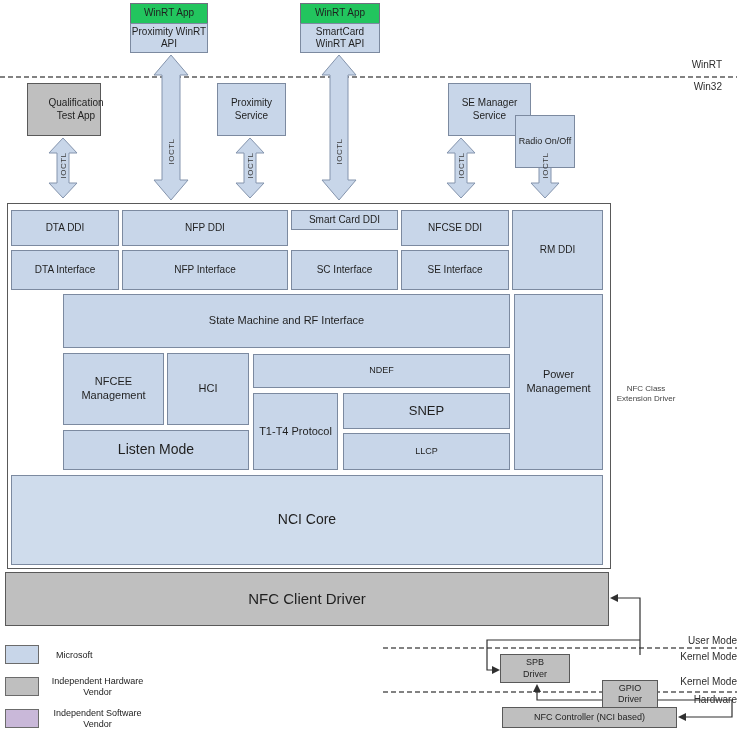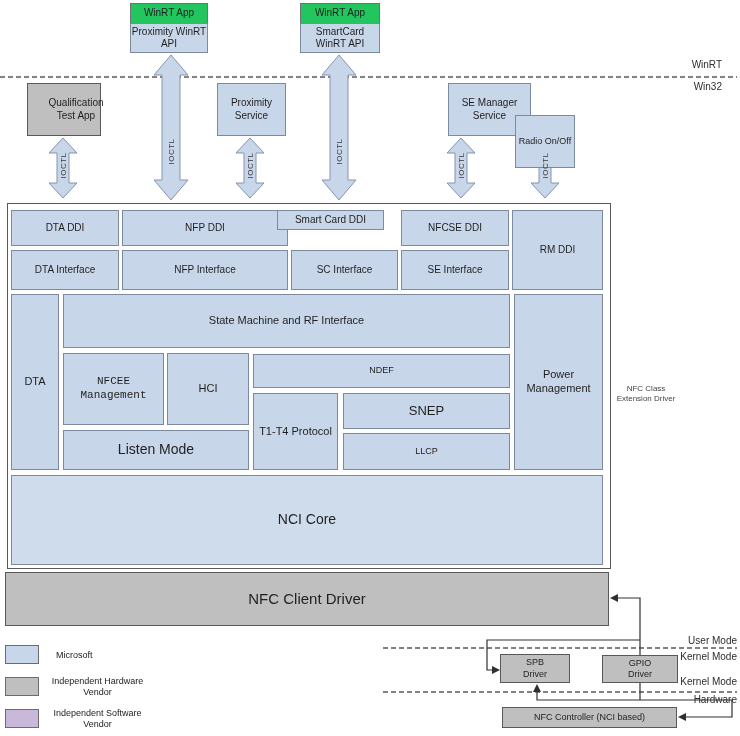--- a/index.html
+++ b/index.html
@@ -106,21 +106,21 @@
   <div class="ioctl" style="left:505px;top:161px;">IOCTL</div>
 
   <div class="container" style="left:7px;top:203px;width:604px;height:366px;"></div>
 
   <div class="box blue" style="left:11px;top:210px;width:108px;height:36px;">
       <span>DTA DDI</span>
     </div>
   <div class="box blue" style="left:122px;top:210px;width:166px;height:36px;">
       <span>NFP DDI</span>
     </div>
-  <div class="box blue" style="left:277px;top:210px;width:107px;height:20px;align-items:center;">
+  <div class="box blue" style="left:291px;top:210px;width:107px;height:20px;align-items:center;">
       <span>Smart Card DDI</span>
     </div>
   <div class="box blue" style="left:401px;top:210px;width:108px;height:36px;">
       <span>NFCSE DDI</span>
     </div>
   <div class="box blue" style="left:512px;top:210px;width:91px;height:80px;">
       <span>RM DDI</span>
     </div>
 
   <div class="box blue" style="left:11px;top:250px;width:108px;height:40px;">
@@ -129,28 +129,25 @@
   <div class="box blue" style="left:122px;top:250px;width:166px;height:40px;">
       <span>NFP Interface</span>
     </div>
   <div class="box blue" style="left:291px;top:250px;width:107px;height:40px;">
       <span>SC Interface</span>
     </div>
   <div class="box blue" style="left:401px;top:250px;width:108px;height:40px;">
       <span>SE Interface</span>
     </div>
 
-  <div class="box blue" style="left:11px;top:294px;width:48px;height:176px;font-size:11px;">
-      <span>DTA</span>
-    </div>
   <div class="box blue" style="left:63px;top:294px;width:447px;height:54px;font-size:11px;">
       <span>State Machine and RF Interface</span>
     </div>
   <div class="box blue" style="left:63px;top:353px;width:101px;height:72px;font-size:11px;">
-      <span style="display:block;width:80px;font-family:Liberation Mono, monospace;">NFCEE Management</span>
+      <span style="display:block;width:80px;">NFCEE Management</span>
     </div>
   <div class="box blue" style="left:167px;top:353px;width:82px;height:72px;font-size:11px;">
       <span>HCI</span>
     </div>
   <div class="box blue" style="left:253px;top:354px;width:257px;height:34px;font-size:9px;">
       <span>NDEF</span>
     </div>
   <div class="box blue" style="left:253px;top:393px;width:85px;height:77px;font-size:11px;">
       <span>T1-T4 Protocol</span>
     </div>
@@ -181,21 +178,21 @@
     </div>
 
   <div class="lbl lbl-r" style="right:3px;top:635px;">User Mode</div>
   <div class="lbl lbl-r" style="right:3px;top:651px;">Kernel Mode</div>
   <div class="lbl lbl-r" style="right:3px;top:676px;">Kernel Mode</div>
   <div class="lbl lbl-r" style="right:3px;top:694px;">Hardware</div>
 
   <div class="box gray" style="left:500px;top:654px;width:70px;height:29px;font-size:9px;">
       <span style="display:block;width:40px;">SPB Driver</span>
     </div>
-  <div class="box gray" style="left:602px;top:655px;width:76px;height:28px;font-size:9px;justify-content:center;">
+  <div class="box gray" style="left:602px;top:680px;width:56px;height:28px;font-size:9px;justify-content:center;">
       <span style="display:block;width:40px;">GPIO Driver</span>
     </div>
   <div class="box gray" style="left:502px;top:707px;width:175px;height:21px;font-size:9px;">
       <span>NFC Controller (NCI based)</span>
     </div>
 
   <div class="swatch" style="left: 5px; top: 645px; background: rgb(200, 214, 233);"></div>
   <div class="legend-label" style="left:56px;top:650px;">Microsoft</div>
 
   <div class="swatch" style="left: 5px; top: 677px; background: rgb(191, 191, 191);"></div>

